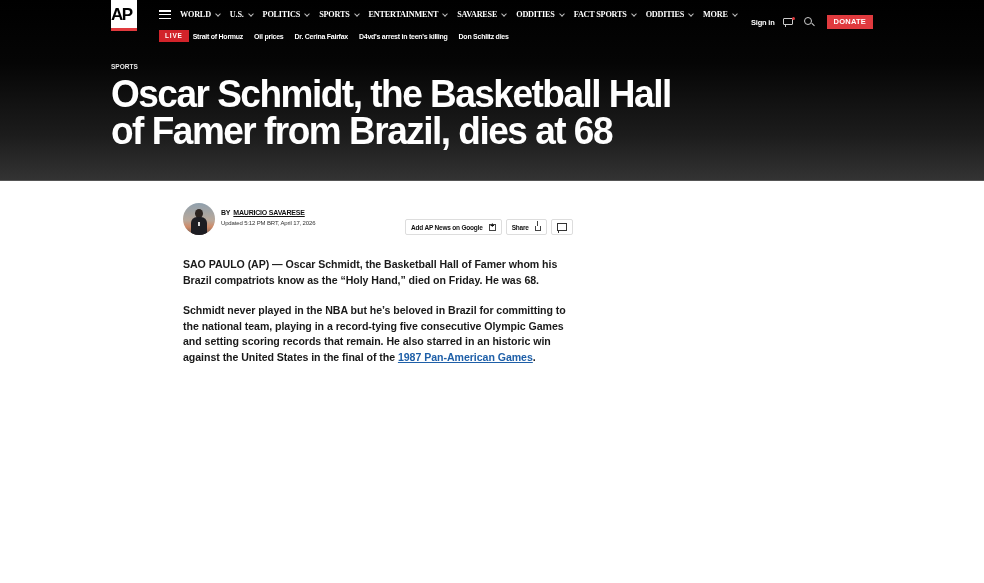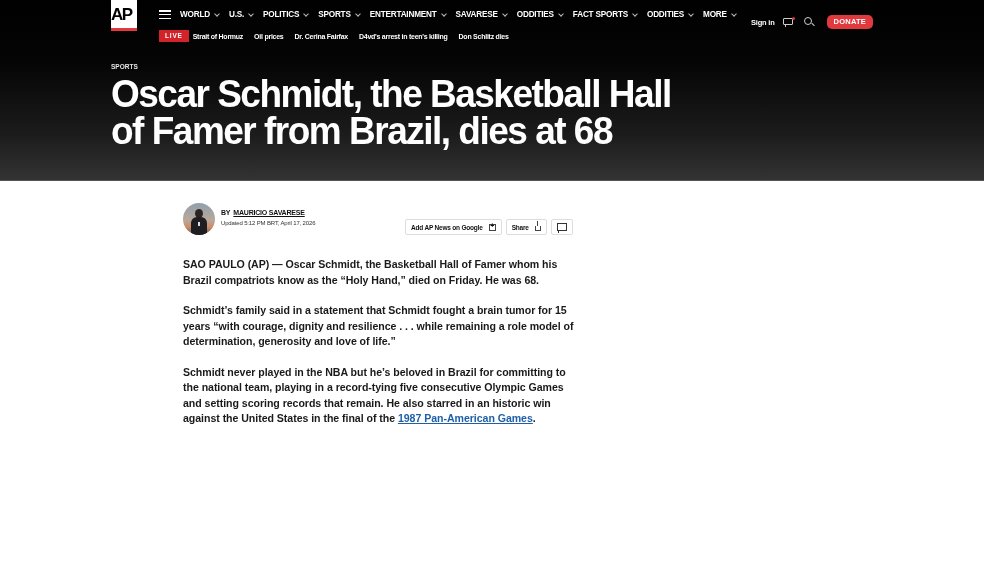--- a/index.html
+++ b/index.html
@@ -15,32 +15,32 @@
     position: absolute; left: 111px; top: 0; width: 26px; height: 31px;
     background: #fff; border-bottom: 3px solid #e03a3e;
     display: flex; align-items: center; 
   }
   .logo span { font-family: "Liberation Sans", sans-serif; font-weight: 900; font-size: 17px; color: #000; letter-spacing: -1.5px; line-height: 1; margin-top: 1px; }
 
   .hamburger { position: absolute; left: 159px; top: 10px; width: 12px; height: 9px; display: flex; flex-direction: column; justify-content: space-between; }
   .hamburger i { display: block; height: 1.5px; background: #fff; }
 
   .nav { position: absolute; left: 180px; top: 9px; display: flex; gap: 0; }
-  .nav-item { display: flex; align-items: center; color: #fff; font-size: 8.2px; font-weight: 700; letter-spacing: -0.2px; margin-right: 10px; line-height: 12px; white-space: nowrap; }
+  .nav-item { display: flex; align-items: center; color: #fff; font-size: 8.2px; font-weight: 700; letter-spacing: -0.2px; margin-right: 10px; line-height: 12px; white-space: nowrap; font-family: Liberation Serif, serif; }
   .nav-item .chev { display: inline-block; width: 4px; height: 4px; border-right: 1px solid #bbb; border-bottom: 1px solid #bbb; transform: rotate(45deg); margin-left: 5px; margin-top: -3px; }
 
   .right-nav { position: absolute; top: 15px; left: 751px; display: flex; align-items: center; }
   .signin { color: #fff; font-size: 7.5px; font-weight: 700; letter-spacing: -0.2px; }
   .icon-btn { width: 14px; height: 14px; position: relative; margin-left: 6px; }
   .chat-ic { position: absolute; left: 2px; top: 3px; width: 10px; height: 7px; border: 1px solid #ccc; border-radius: 1px; }
   .chat-ic:after { content: ""; position: absolute; left: 1px; bottom: -3px; width: 3px; height: 3px; border-left: 1px solid #ccc; }
   .chat-dot { position: absolute; right: 0; top: 2px; width: 3px; height: 3px; border-radius: 50%; background: #e03a3e; }
   .search-ic { position: absolute; left: 3px; top: 2px; width: 8px; height: 8px; border: 1.2px solid #ccc; border-radius: 50%; }
   .search-ic:after { content: ""; position: absolute; left: 6px; top: 6px; width: 4px; height: 1.2px; background: #ccc; transform: rotate(45deg); }
-  .donate { margin-left: 12px; background: #e03a3e; color: #fff; font-size: 7.5px; font-weight: 700; padding: 0 7px; height: 14px; line-height: 14px; border-radius: 5px; letter-spacing: 0.2px; }
+  .donate { margin-left: 12px; background: #e03a3e; color: #fff; font-size: 7.5px; font-weight: 700; padding: 0 7px; height: 14px; line-height: 14px; border-radius: 0; letter-spacing: 0.2px; }
 
   .trending { position: absolute; left: 159px; top: 30px; display: flex; align-items: center; }
   .live { background: #d2232a; color: #fff; font-size: 6.5px; font-weight: 700; height: 12px; line-height: 12px; padding: 0 6px; letter-spacing: 0.8px; margin-right: 4px; }
   .trend-link { color: #fff; font-size: 7px; font-weight: 700; letter-spacing: -0.25px; margin-right: 11px; white-space: nowrap; }
 
   .section-label { position: absolute; left: 111px; top: 63px; color: #e5e5e5; font-size: 6.5px; font-weight: 700; letter-spacing: 0; }
   .headline { position: absolute; left: 111px; top: 75px; width: 560px; color: #fff; font-family: "Liberation Sans", sans-serif; font-weight: 700; font-size: 37px; line-height: 36px; letter-spacing: -1.5px; transform: scaleY(1.05); transform-origin: top left; }
 
   .byline-block { position: absolute; left: 183px; top: 203px; display: flex; align-items: flex-start; }
   .avatar { width: 32px; height: 32px; border-radius: 50%; overflow: hidden; position: relative; background: linear-gradient(180deg, #8fa0ad 0%, #b9a89a 55%, #cf8a67 75%, #6b5a52 100%); }
@@ -171,15 +171,14 @@
     <span>Share</span>
     <span class="share-ic"></span>
   </div>
   <div class="act-btn act-comment">
     <span class="comment-ic"></span>
   </div>
 </div>
 
 <div class="article">
   <p>SAO PAULO (AP) — Oscar Schmidt, the Basketball Hall of Famer whom his Brazil compatriots know as the “Holy Hand,” died on Friday. He was 68.</p>
-  <p>Schmidt’s family said in a statement that Schmidt fought a brain tumor for 15 years “with courage, dignity and resilience . . . while remaining a role model of determination, generosity and love of life.”</p>
   <p><span>Schmidt never played in the NBA but he’s beloved in Brazil for committing to the national team, playing in a record-tying five consecutive Olympic Games and setting scoring records that remain. He also starred in an historic win against the United States in the final of the </span><a>1987 Pan-American Games</a><span>.</span></p>
 </div>
 
 </body></html>

